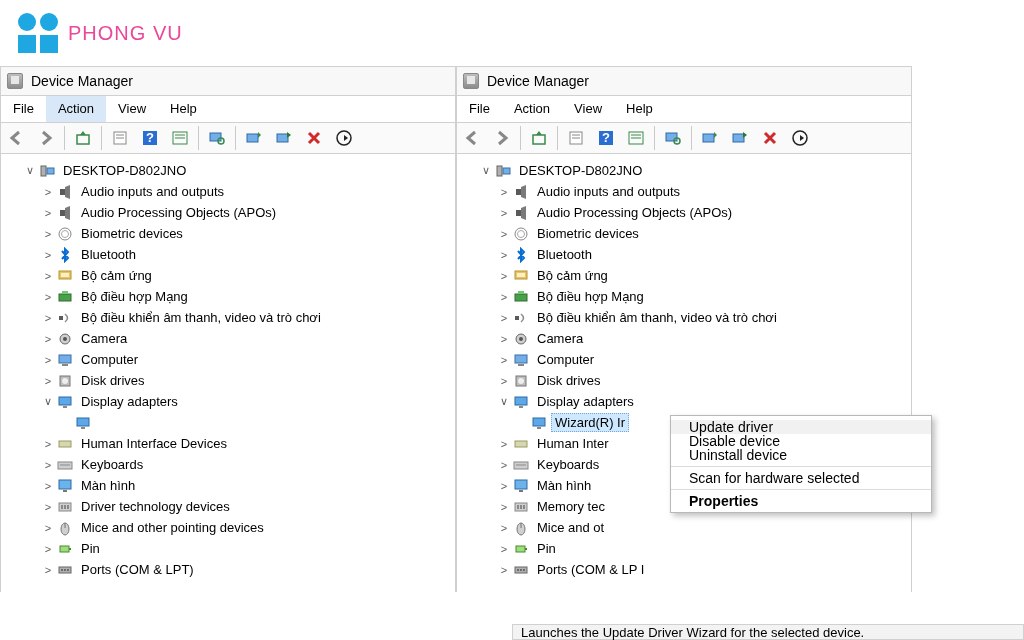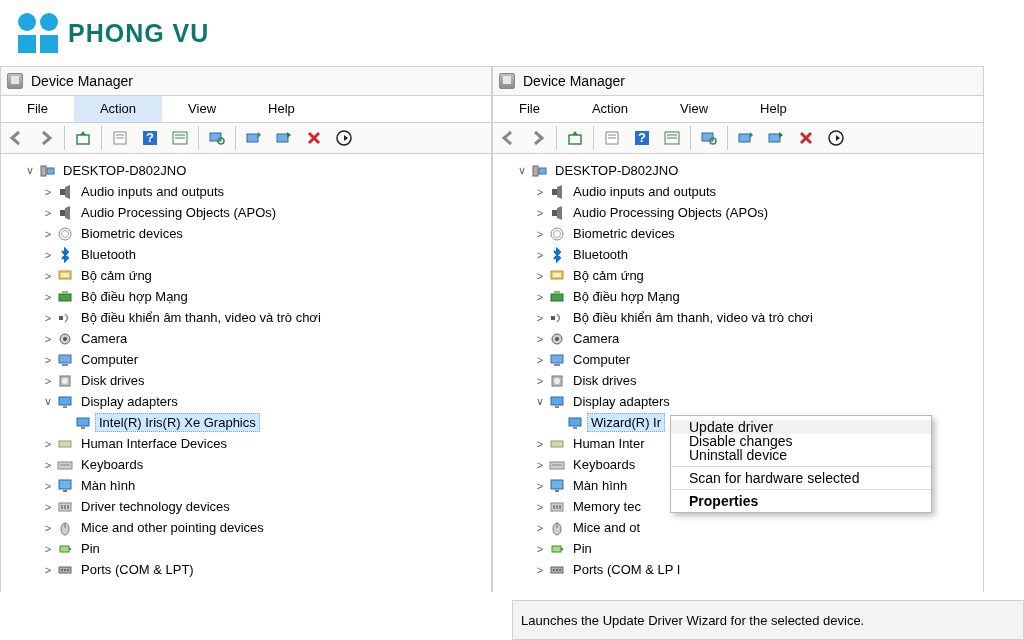--- a/index.html
+++ b/index.html
@@ -1,43 +1,43 @@
 <!DOCTYPE html>
 <html><head>
 <meta charset="utf-8">
 <style>
 *{box-sizing:border-box;margin:0;padding:0;font-family:"Segoe UI",Tahoma,sans-serif;font-size:13px;color:#000}
 body{background:#fff;width:1024px;height:640px;overflow:hidden;position:relative}
 .logo-bar{height:66px;display:flex;align-items:center;padding-left:18px}
 .logo-dots{display:grid;grid-template-columns:18px 18px;grid-template-rows:18px 18px;gap:4px;margin-right:10px}
 .dot{background:#1ea7e0}
 .dot.r{border-radius:50%}
-.logo-txt{font-size:25px;font-weight:700;color:#0f766e;letter-spacing:1px}
+.logo-txt{font-size:20px;font-weight:400;color:#ec4899;letter-spacing:1px}
 .panes{display:flex;position:relative}
-.pane{width:492px}
+.pane{width:456px}
 .win-head{display:flex;align-items:center;height:30px;background:#f8f8f8;border:1px solid #d0d0d0;padding:0 6px;gap:8px}
 .sys-ico{width:16px;height:16px;background:linear-gradient(#bdbdbd,#8c8c8c);border:1px solid #888;border-radius:2px;position:relative}
 .sys-ico::after{content:"";position:absolute;top:2px;left:3px;width:8px;height:8px;background:#e7e7e7}
 .win-title{font-size:14px}
 .menubar{display:flex;height:26px;border-left:1px solid #d0d0d0;border-right:1px solid #d0d0d0;background:#fff}
-.menu-item{padding:4px 26px;line-height:18px}
+.menu-item{padding:4px 12px;line-height:18px}
 .menu-item.sel{background:#d8e8f8}
 .toolbar{display:flex;align-items:center;height:32px;border:1px solid #d0d0d0;background:#fafafa;gap:0}
 .tb{width:28px;height:28px;display:flex;align-items:center;justify-content:center;margin:0 1px;border:1px solid transparent}
 .tb svg{width:18px;height:18px}
 .sep{width:1px;height:24px;background:#c9c9c9;margin:0 3px}
 .tree{border-left:1px solid #d0d0d0;border-right:1px solid #d0d0d0;background:#fff;padding:6px 4px 10px 4px;height:438px;overflow:hidden}
 .row{display:flex;align-items:center;height:21px;white-space:nowrap}
 .exp{width:14px;text-align:center;color:#606060;font-size:11px;user-select:none}
 .dev-ico{width:16px;height:16px;margin:0 4px 0 2px;display:flex;align-items:center;justify-content:center;flex:0 0 16px}
 .dev-ico svg{width:16px;height:16px}
 .lbl{padding:1px 3px;border:1px solid transparent}
 .lbl.sel{background:#cde8ff;border:1px dotted #74a8d8}
 .ind1{padding-left:18px}.ind2{padding-left:36px}.ind3{padding-left:54px}
-.status{position:absolute;left:512px;bottom:0;width:512px;height:40px;background:#f3f3f3;border:1px solid #d0d0d0;display:flex;align-items:center;padding-left:8px;font-size:13px;color:#333}
+.status{position:absolute;left:512px;bottom:0;width:512px;height:16px;background:#f3f3f3;border:1px solid #d0d0d0;display:flex;align-items:center;padding-left:8px;font-size:13px;color:#333}
 .ctx{position:absolute;background:#fff;border:1px solid #b8b8b8;box-shadow:3px 3px 6px rgba(0,0,0,0.25);width:262px;padding:4px 0;z-index:10}
 .ctx-item{height:14px;display:flex;align-items:center;padding:0 18px;font-size:14px}
 .ctx-item.hl{background:#f1f1f1}
 .ctx-sep{height:1px;background:#dcdcdc;margin:4px 0}
 .ctx-item.bold{font-weight:700}
 </style>
 </head>
 <body>
 
 <div class="logo-bar">
@@ -243,21 +243,20 @@
           </span>
           <span class="lbl">Display adapters</span>
         </div>
         <div class="row ind3">
           <span class="exp"></span>
           <span class="dev-ico">
             <svg viewBox="0 0 16 16">
               <use href="#i-display"></use>
             </svg>
           </span>
-          <span class="lbl sel">Intel(R) Iris(R) Xe Graphics</span>
         </div>
         <div class="row ind2">
           <span class="exp">&gt;</span>
           <span class="dev-ico">
             <svg viewBox="0 0 16 16">
               <use href="#i-hid"></use>
             </svg>
           </span>
           <span class="lbl">Human Interface Devices</span>
         </div>
@@ -579,21 +578,21 @@
               <use href="#i-port"></use>
             </svg>
           </span>
           <span class="lbl">Ports (COM &amp; LP I</span>
         </div>
       </div>
   </div>
 
   <div class="ctx" style="left:670px;top:349px">
     <div class="ctx-item hl">Update driver</div>
-    <div class="ctx-item">Disable changes</div>
+    <div class="ctx-item">Disable device</div>
     <div class="ctx-item">Uninstall device</div>
     <div class="ctx-sep"></div>
     <div class="ctx-item">Scan for hardware selected</div>
     <div class="ctx-sep"></div>
     <div class="ctx-item bold">Properties</div>
   </div>
 </div>
 
 <div class="status">
   <span>Launches the Update Driver Wizard for the selected device.</span>

